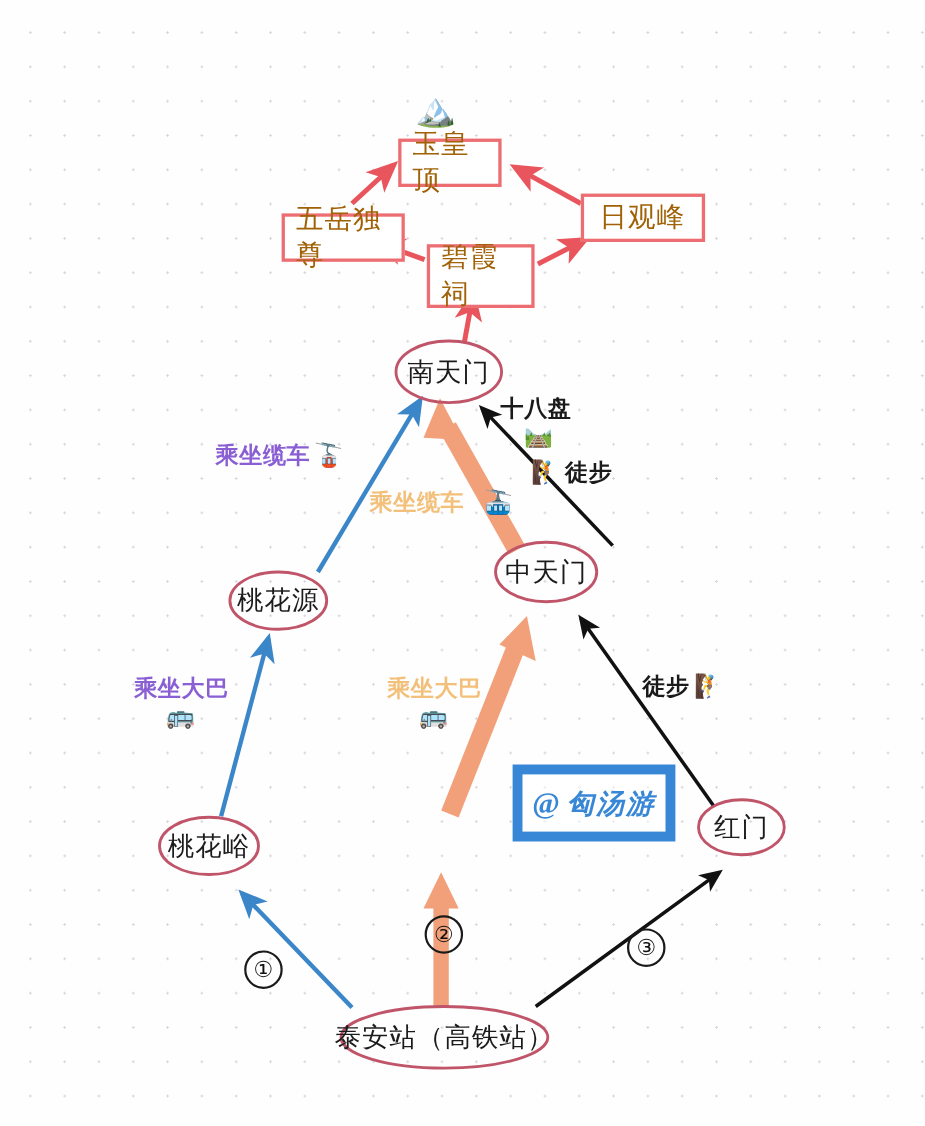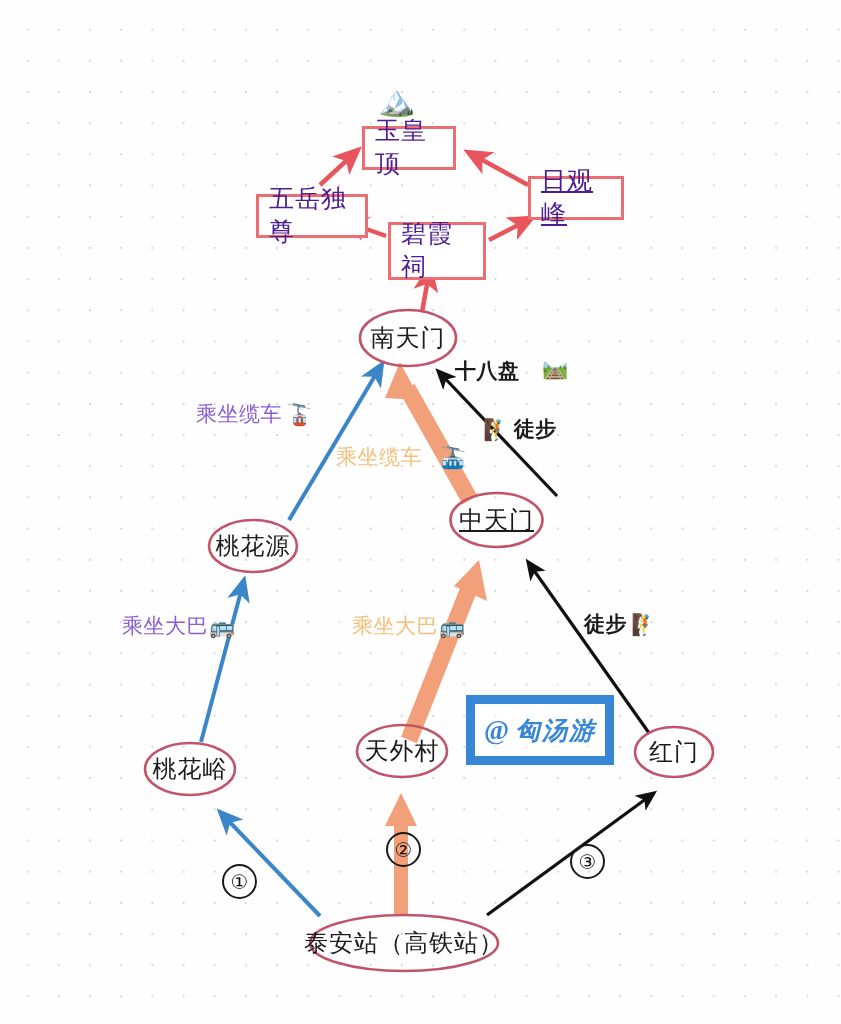--- a/index.html
+++ b/index.html
@@ -17,47 +17,47 @@
     overflow:hidden;
   }
   svg#edges{position:absolute;left:0;top:0;width:841px;height:1024px;overflow:visible;}
 
   .node{position:absolute;display:flex;align-items:center;justify-content:center;box-sizing:border-box;}
 
   
   .rect-node{
     border:3px solid #ec6e73;
     background:#fff;
-    color:#4c1d95;
+    color:#a16207;
     font-size:25px;
     letter-spacing:1px;
     font-weight:500;
     padding:2px 11px 5px 10px;
   }
   
   .ellipse-node{
     color:#1b1b1b;
     font-size:24px;
     letter-spacing:1px;
     font-weight:500;
   }
   .ellipse-node .ell-svg{position:absolute;left:0;top:0;width:100%;height:100%;}
   .ellipse-node .ell-txt{position:relative;z-index:2;white-space:nowrap;}
 
   .edge-label{
     position:absolute;
     font-size:21px;
-    font-weight:400;
+    font-weight:700;
     white-space:nowrap;
     letter-spacing:0.5px;
     display:flex;
     align-items:center;
     gap:4px;
   }
-  .edge-label.stacked{gap:1px;align-items:center;}
+  .edge-label.stacked{flex-direction:column;gap:1px;align-items:center;}
   .lab-purple{color:#8a5fd4;}
   .lab-orange{color:#f3c07b;}
   .lab-black{color:#1a1a1a;font-weight:600;}
   .emoji{font-size:21px;line-height:1;}
 
   .step-badge{
     position:absolute;
     width:31px;height:31px;
     border:2px solid #1a1a1a;
     border-radius:50%;
@@ -164,21 +164,21 @@
   <span class="mountain-emoji" style="left:378px;top:86px;">🏔️</span>
 
   <div class="node rect-node" style="left:362px;top:126px;width:94px;height:44px;">
     <span>玉皇顶</span>
   </div>
 
   <div class="node rect-node" style="left:256px;top:182px;width:112px;height:44px;margin-top:12px;">
     <span>五岳独尊</span>
   </div>
 
-  <div class="node rect-node" style="left:528px;top:176px;width:96px;height:44px;text-decoration:underline;">
+  <div class="node rect-node" style="left:528px;top:176px;width:113px;height:44px;">
     <span>日观峰</span>
   </div>
 
   <div class="node rect-node" style="left:388px;top:222px;width:98px;height:58px;">
     <span>碧霞祠</span>
   </div>
 
   <div class="node ellipse-node" style="left:206px;top:517px;width:94px;height:58px;">
     <svg class="ell-svg" viewBox="0 0 94 58" preserveAspectRatio="none">
       <ellipse cx="47" cy="29" rx="44" ry="26" fill="none" stroke="#c0556a" stroke-width="2.6"></ellipse>
@@ -186,40 +186,34 @@
     <span class="ell-txt">桃花源</span>
   </div>
 
   <div class="node ellipse-node" style="left:357px;top:307px;width:102px;height:62px;">
     <svg class="ell-svg" viewBox="0 0 102 62" preserveAspectRatio="none">
       <ellipse cx="51" cy="31" rx="48" ry="28" fill="none" stroke="#c0556a" stroke-width="2.6"></ellipse>
     </svg>
     <span class="ell-txt">南天门</span>
   </div>
 
-  <div class="node ellipse-node" style="left:447px;top:490px;width:99px;height:60px;text-decoration:underline;">
+  <div class="node ellipse-node" style="left:447px;top:490px;width:99px;height:60px;">
     <svg class="ell-svg" viewBox="0 0 99 60" preserveAspectRatio="none">
       <ellipse cx="49.5" cy="30" rx="46" ry="27" fill="none" stroke="#c0556a" stroke-width="2.6"></ellipse>
     </svg>
     <span class="ell-txt">中天门</span>
   </div>
 
   <div class="node ellipse-node" style="left:142px;top:740px;width:96px;height:58px;">
     <svg class="ell-svg" viewBox="0 0 96 58" preserveAspectRatio="none">
       <ellipse cx="48" cy="29" rx="45" ry="26" fill="none" stroke="#c0556a" stroke-width="2.6"></ellipse>
     </svg>
     <span class="ell-txt">桃花峪</span>
   </div>
 
-  <div class="node ellipse-node" style="left:354px;top:722px;width:96px;height:58px;">
-    <svg class="ell-svg" viewBox="0 0 96 58" preserveAspectRatio="none">
-      <ellipse cx="48" cy="29" rx="45" ry="26" fill="none" stroke="#c0556a" stroke-width="2.6"></ellipse>
-    </svg>
-    <span class="ell-txt">天外村</span>
-  </div>
 
   <div class="node ellipse-node" style="left:632px;top:724px;width:84px;height:56px;">
     <svg class="ell-svg" viewBox="0 0 84 56" preserveAspectRatio="none">
       <ellipse cx="42" cy="28" rx="39" ry="25" fill="none" stroke="#c0556a" stroke-width="2.6"></ellipse>
     </svg>
     <span class="ell-txt">红门</span>
   </div>
 
   <div class="node ellipse-node" style="left:306px;top:912px;width:196px;height:62px;">
     <svg class="ell-svg" viewBox="0 0 196 62" preserveAspectRatio="none">

